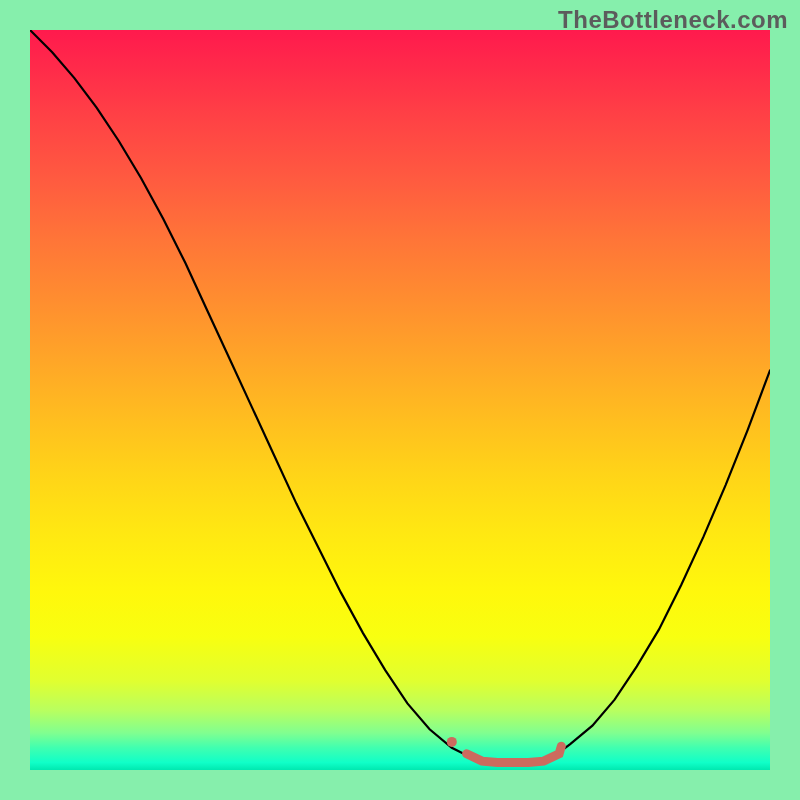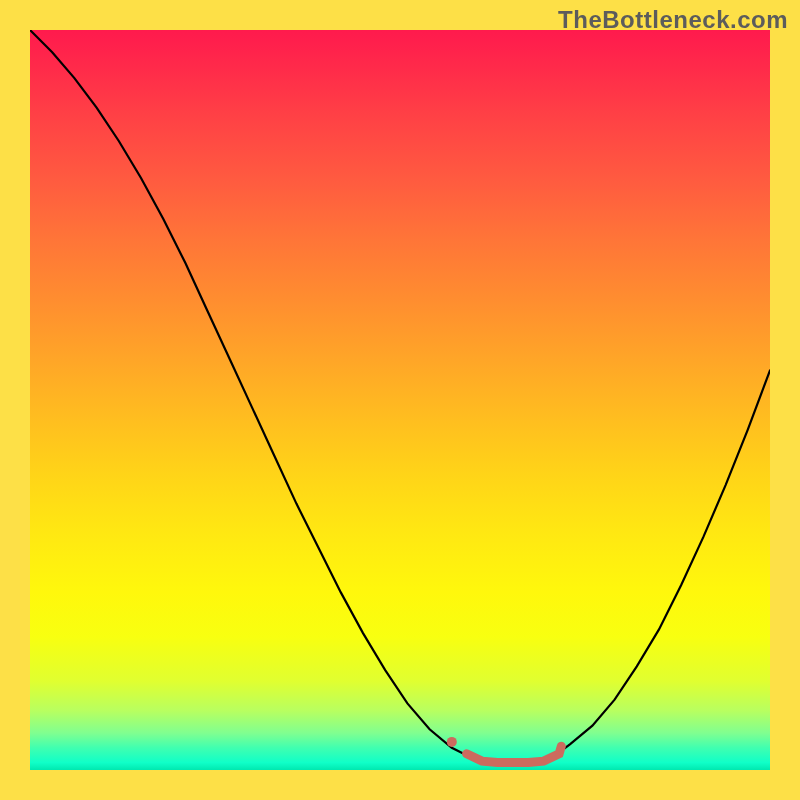--- a/index.html
+++ b/index.html
@@ -1,17 +1,17 @@
 <!DOCTYPE html>
 <html><head>
 <meta charset="utf-8">
 <style>
   * { margin: 0; padding: 0; box-sizing: border-box; }
   html, body { width: 800px; height: 800px; overflow: hidden; background: #000; }
-  .container { width: 800px; height: 800px; position: relative; background: #fde047; padding-left: 12px; }
+  .container { width: 800px; height: 800px; position: relative; background: #86efac; padding-left: 12px; }
   .watermark {
     position: absolute;
     top: 6px;
     right: 12px;
     color: #5c5c5c;
     font-family: Arial, Helvetica, sans-serif;
     font-size: 24px;
     font-weight: bold;
     letter-spacing: 0.5px;
     z-index: 10;

